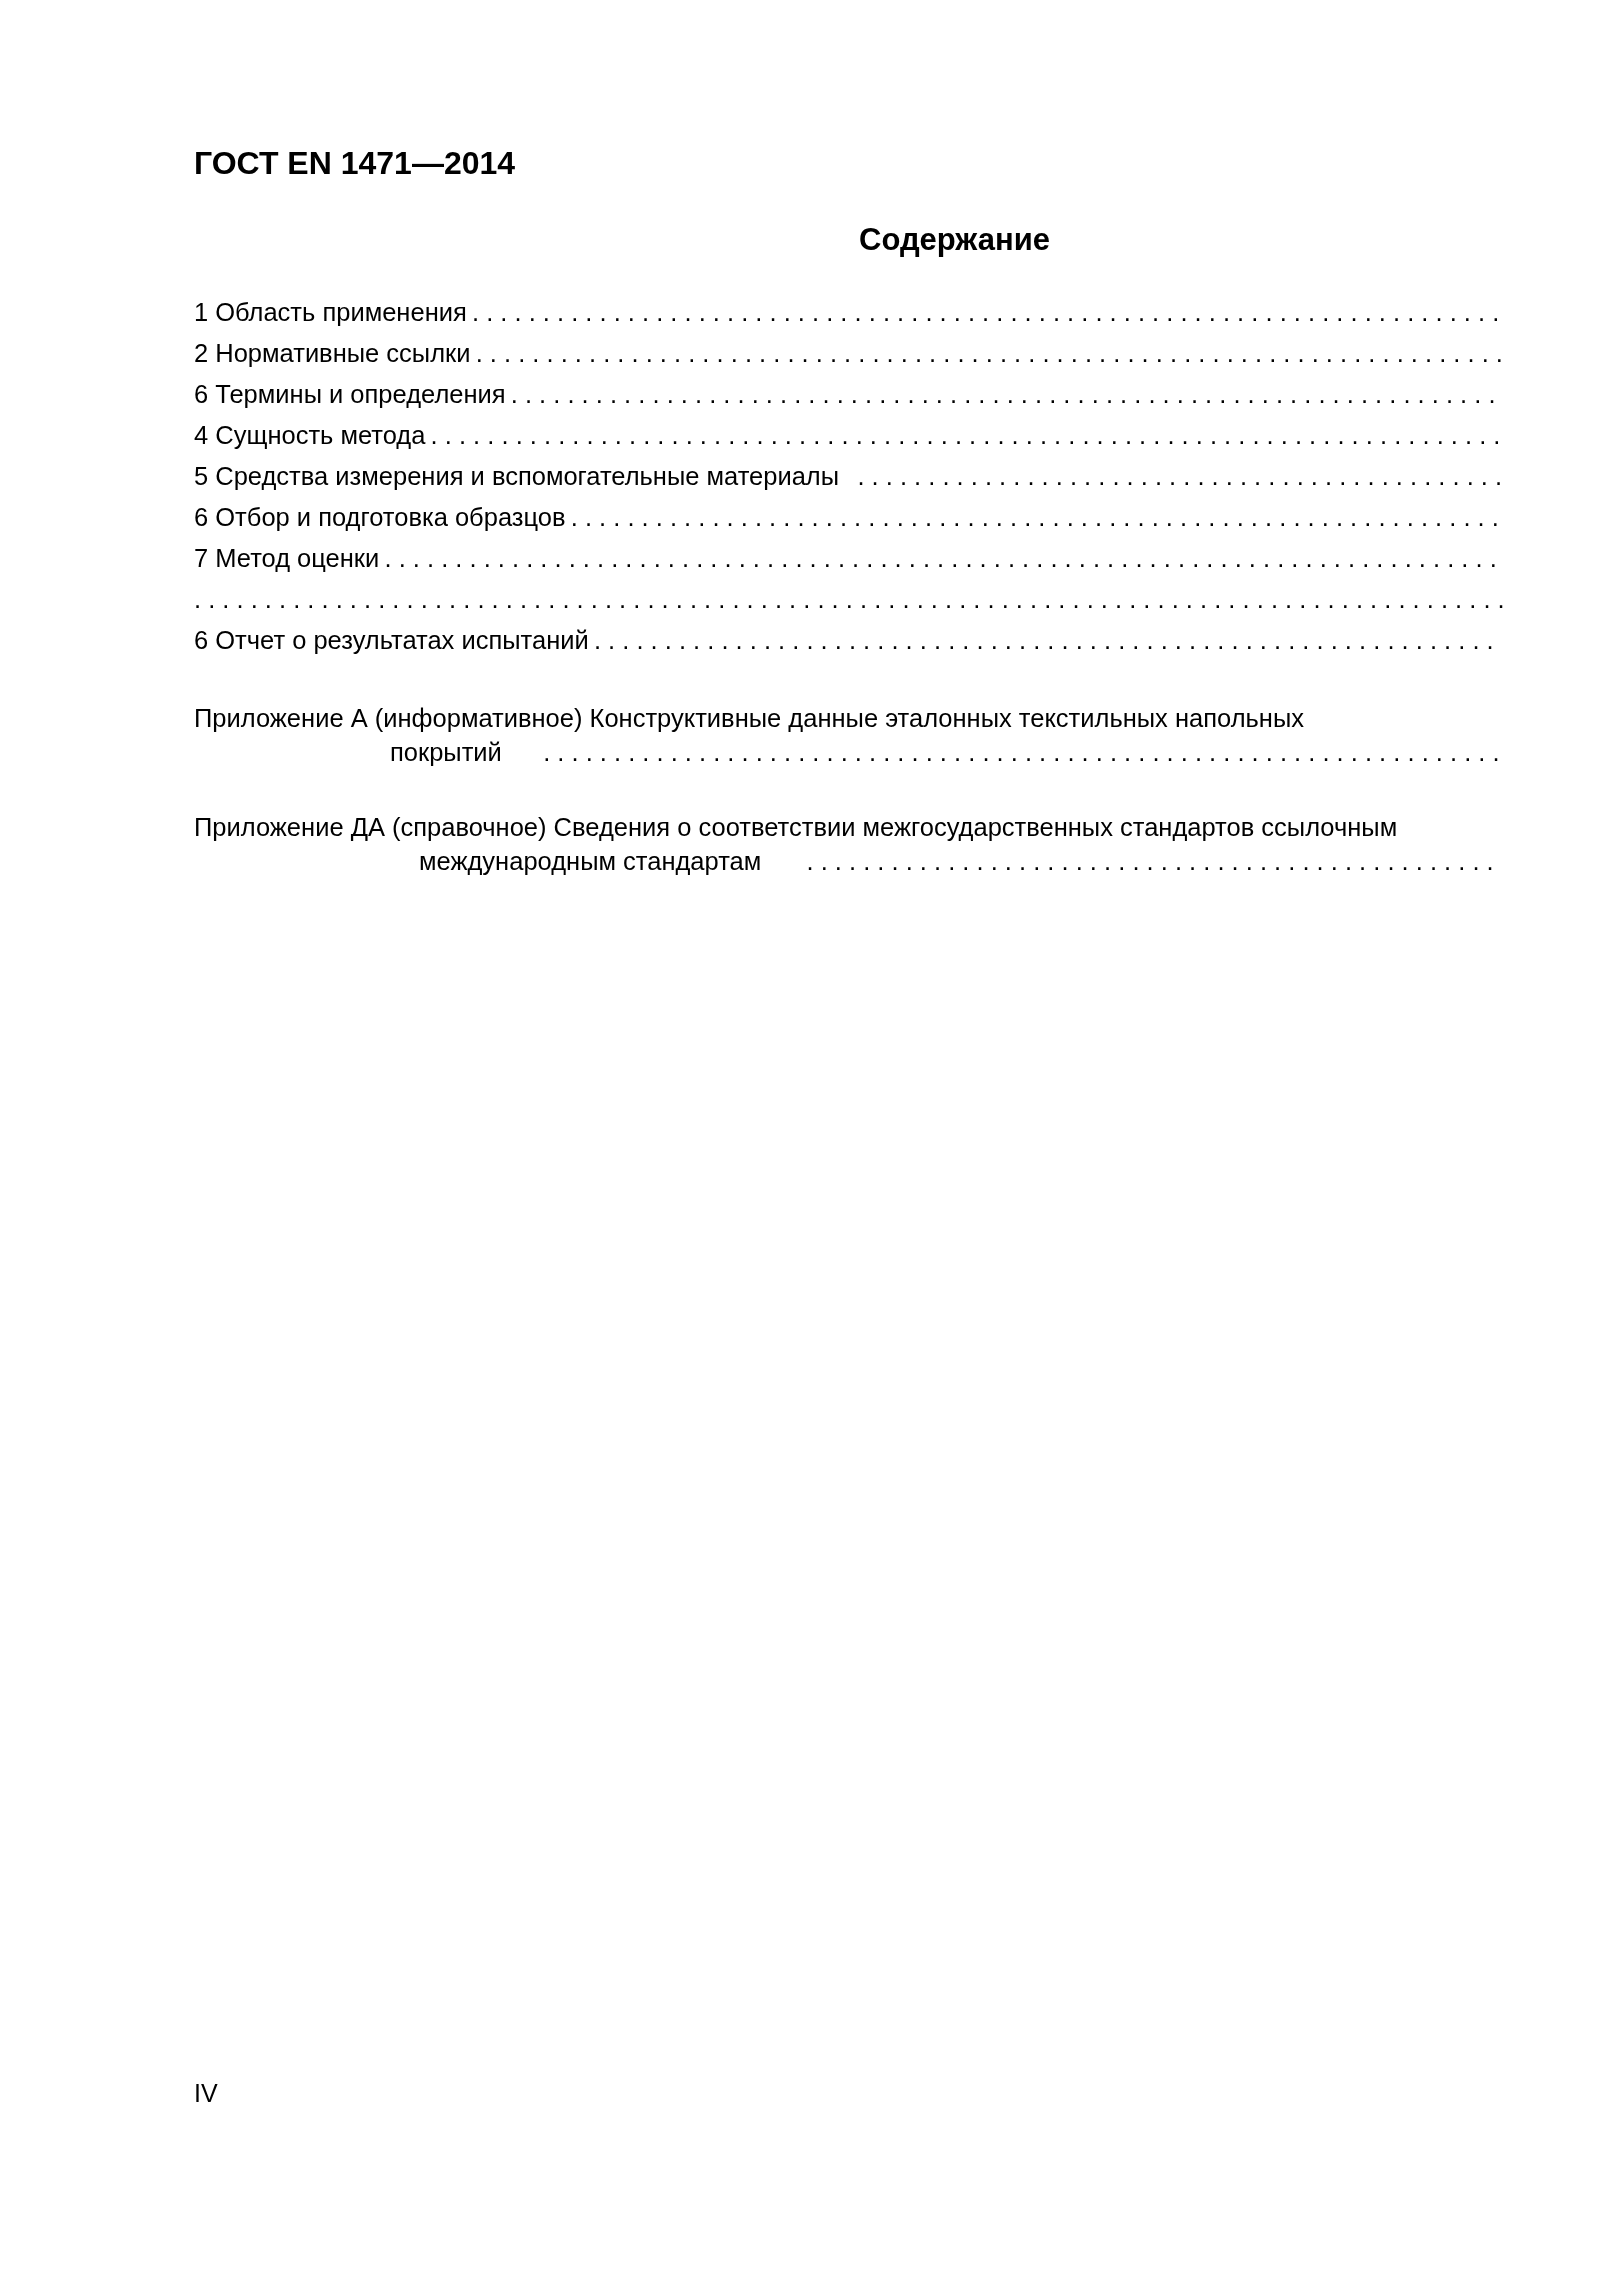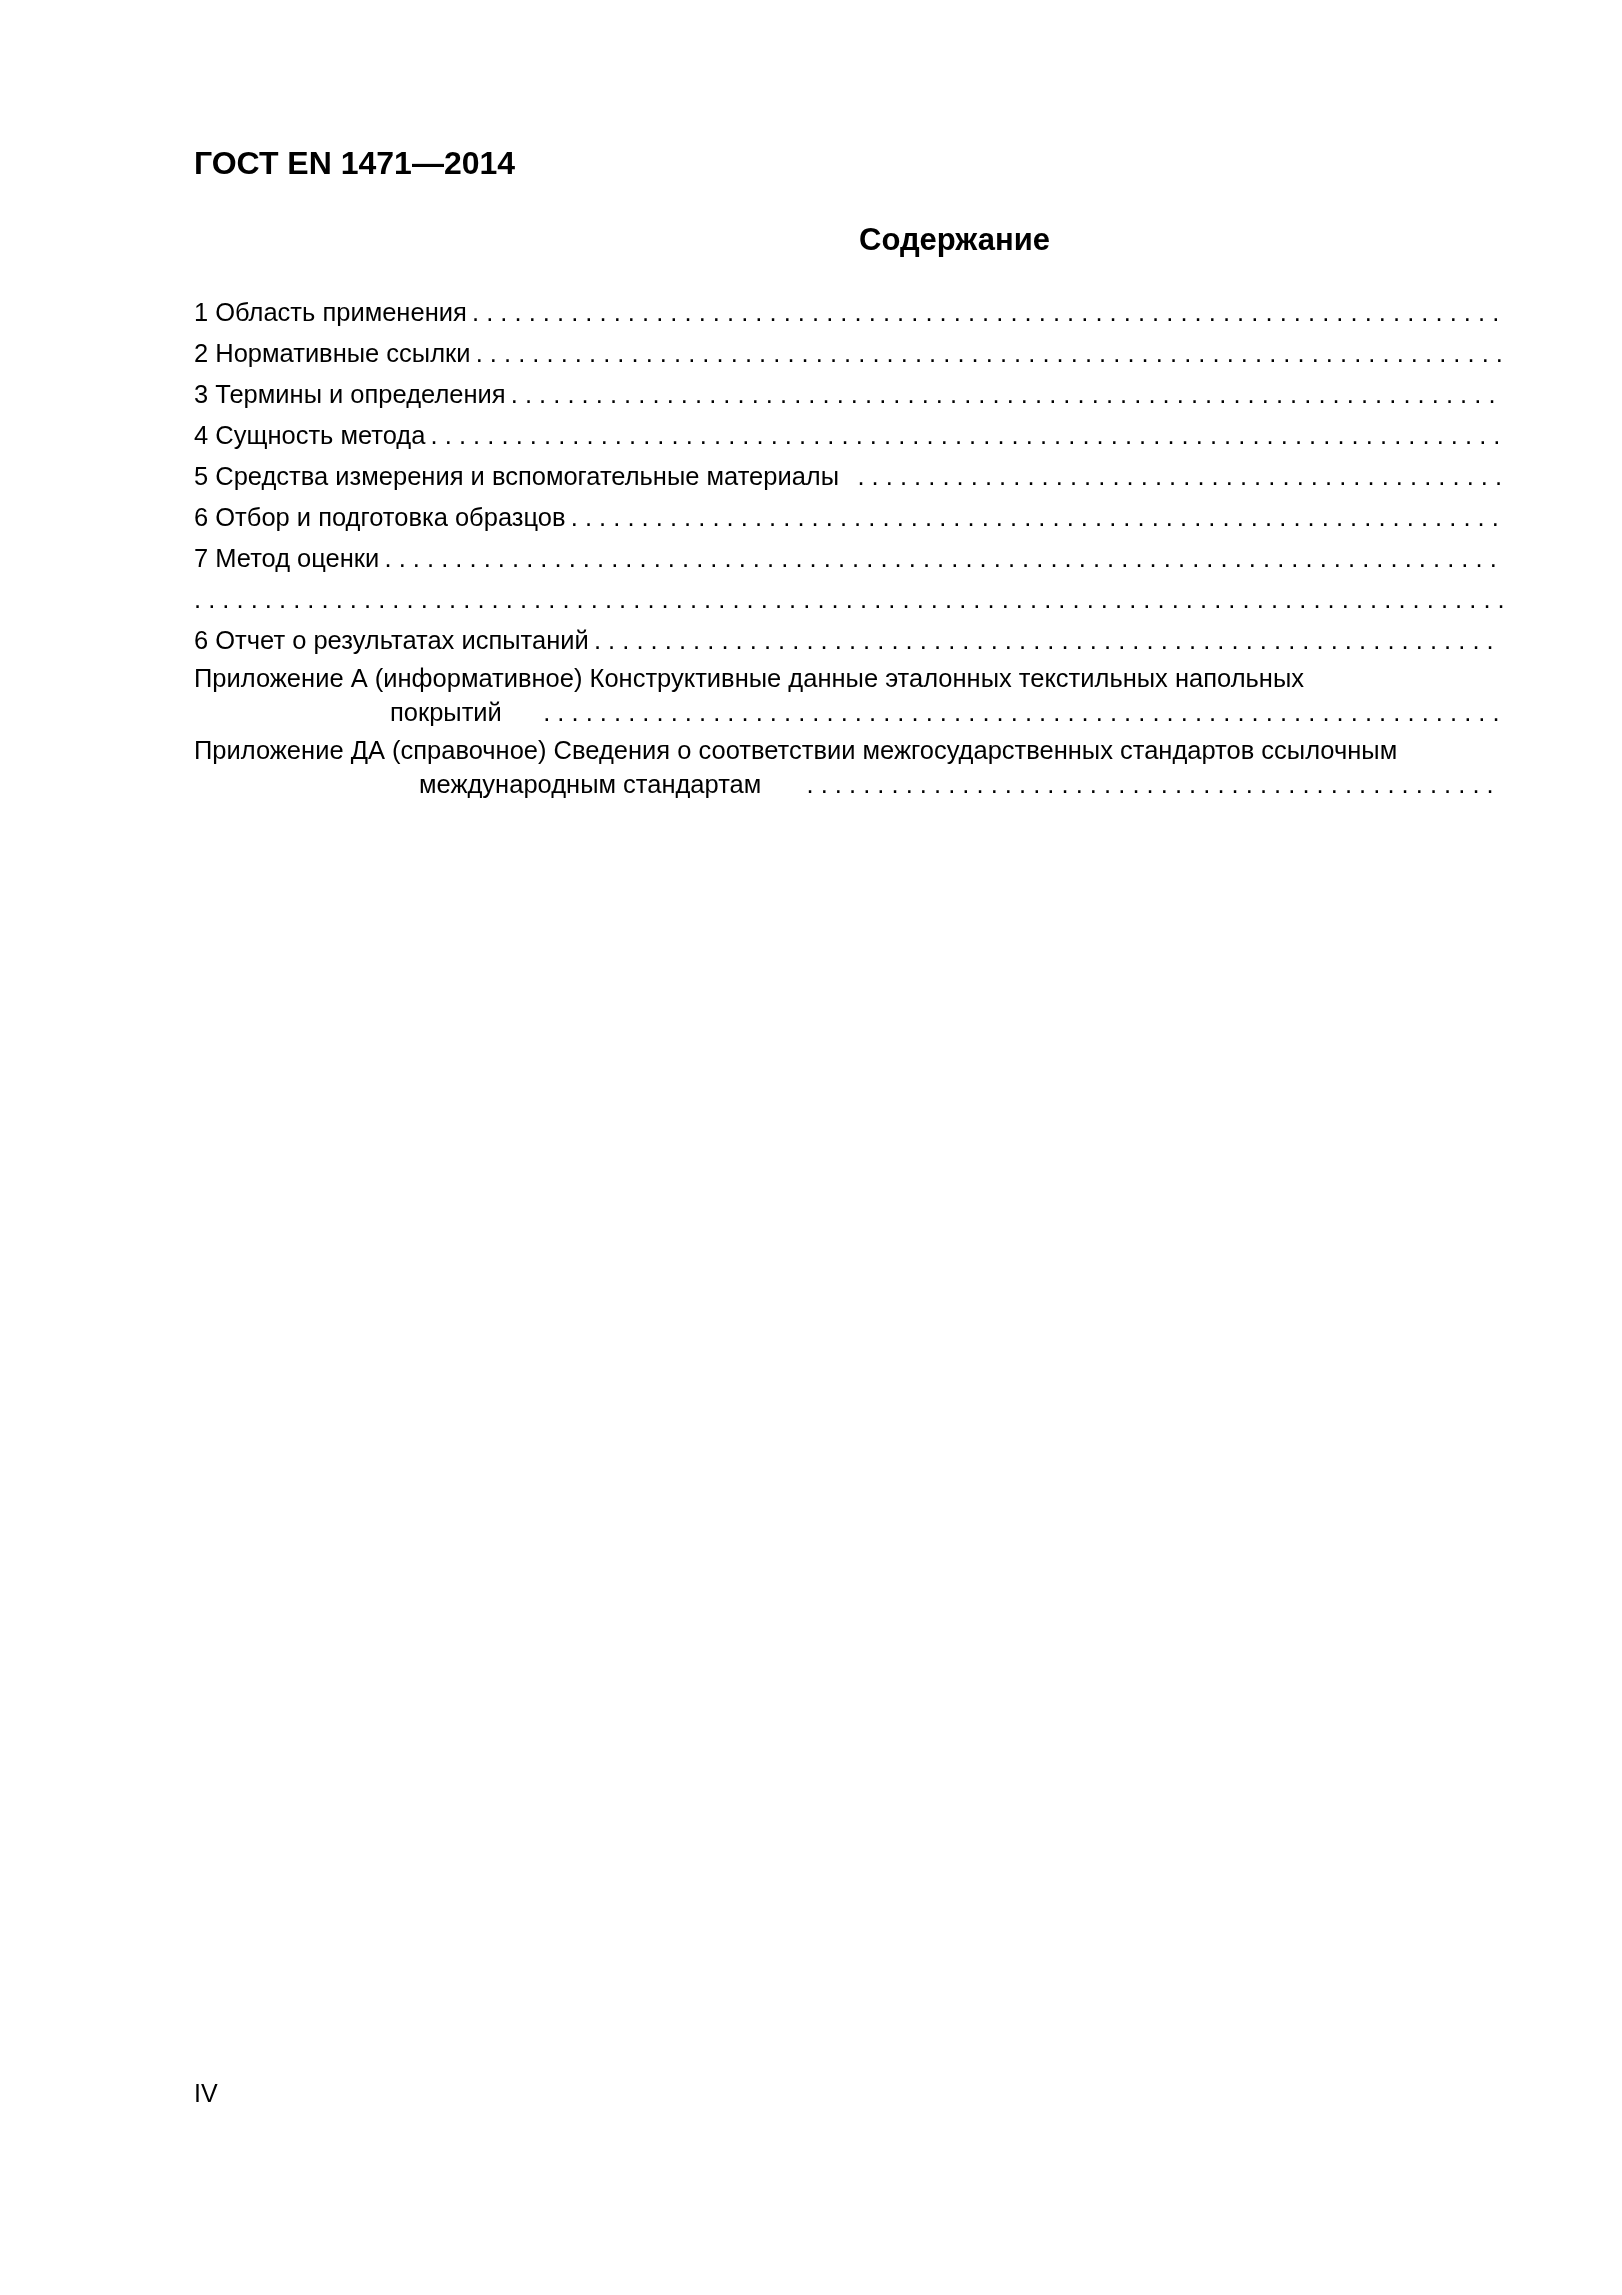--- a/index.html
+++ b/index.html
@@ -4,41 +4,41 @@
 <style>
   html,body{margin:0;padding:0;background:#fff;}
   body{width:1623px;height:2295px;position:relative;font-family:"Liberation Sans",sans-serif;color:#000;overflow:hidden;}
   .hdr{position:absolute;left:194px;top:145px;font-size:32px;font-weight:bold;}
   .title{position:absolute;left:0;width:1898px;top:222px;text-align:center;font-size:31px;font-weight:bold;}
   .toc{position:absolute;left:194px;top:292px;width:1309px;font-size:25.5px;line-height:41px;}
   .row{display:flex;align-items:baseline;white-space:nowrap;height:41px;}
   .row .lbl{flex:0 0 auto;padding-right:5.2px;}
   .row .dots{flex:1 1 auto;overflow:hidden;letter-spacing:0;}
   .row .dots::after{content:". . . . . . . . . . . . . . . . . . . . . . . . . . . . . . . . . . . . . . . . . . . . . . . . . . . . . . . . . . . . . . . . . . . . . . . . . . . . . . . . . . . . . . . . . . . . . . . . . . . . . . . . . . . . . . . . . . . . . . . . . . . . . . . . . . . . . . . . . . . .";}
-  .first{height:34px;line-height:34px;}
+  .first{height:34px;line-height:34px;margin-top:40px;}
   .cont{line-height:35px;height:35px;gap:40px;}
   .folio{position:absolute;left:194px;top:2079px;font-size:25px;}
 </style>
 </head>
 <body>
 
 <div class="hdr">ГОСТ EN 1471—2014</div>
 <div class="title" style="width:1623px;left:143px;">Содержание</div>
 
 <div class="toc">
   <div class="row">
       <span class="lbl">1 Область применения</span>
       <span class="dots"></span>
     </div>
   <div class="row">
       <span class="lbl">2 Нормативные ссылки</span>
       <span class="dots"></span>
     </div>
   <div class="row">
-      <span class="lbl">3 Термины и определения</span>
+      <span class="lbl">6 Термины и определения</span>
       <span class="dots"></span>
     </div>
   <div class="row">
       <span class="lbl">4 Сущность метода</span>
       <span class="dots"></span>
     </div>
   <div class="row">
       <span class="lbl" style="padding-right:18.3px">5 Средства измерения и вспомогательные материалы</span>
       <span class="dots"></span>
     </div>

